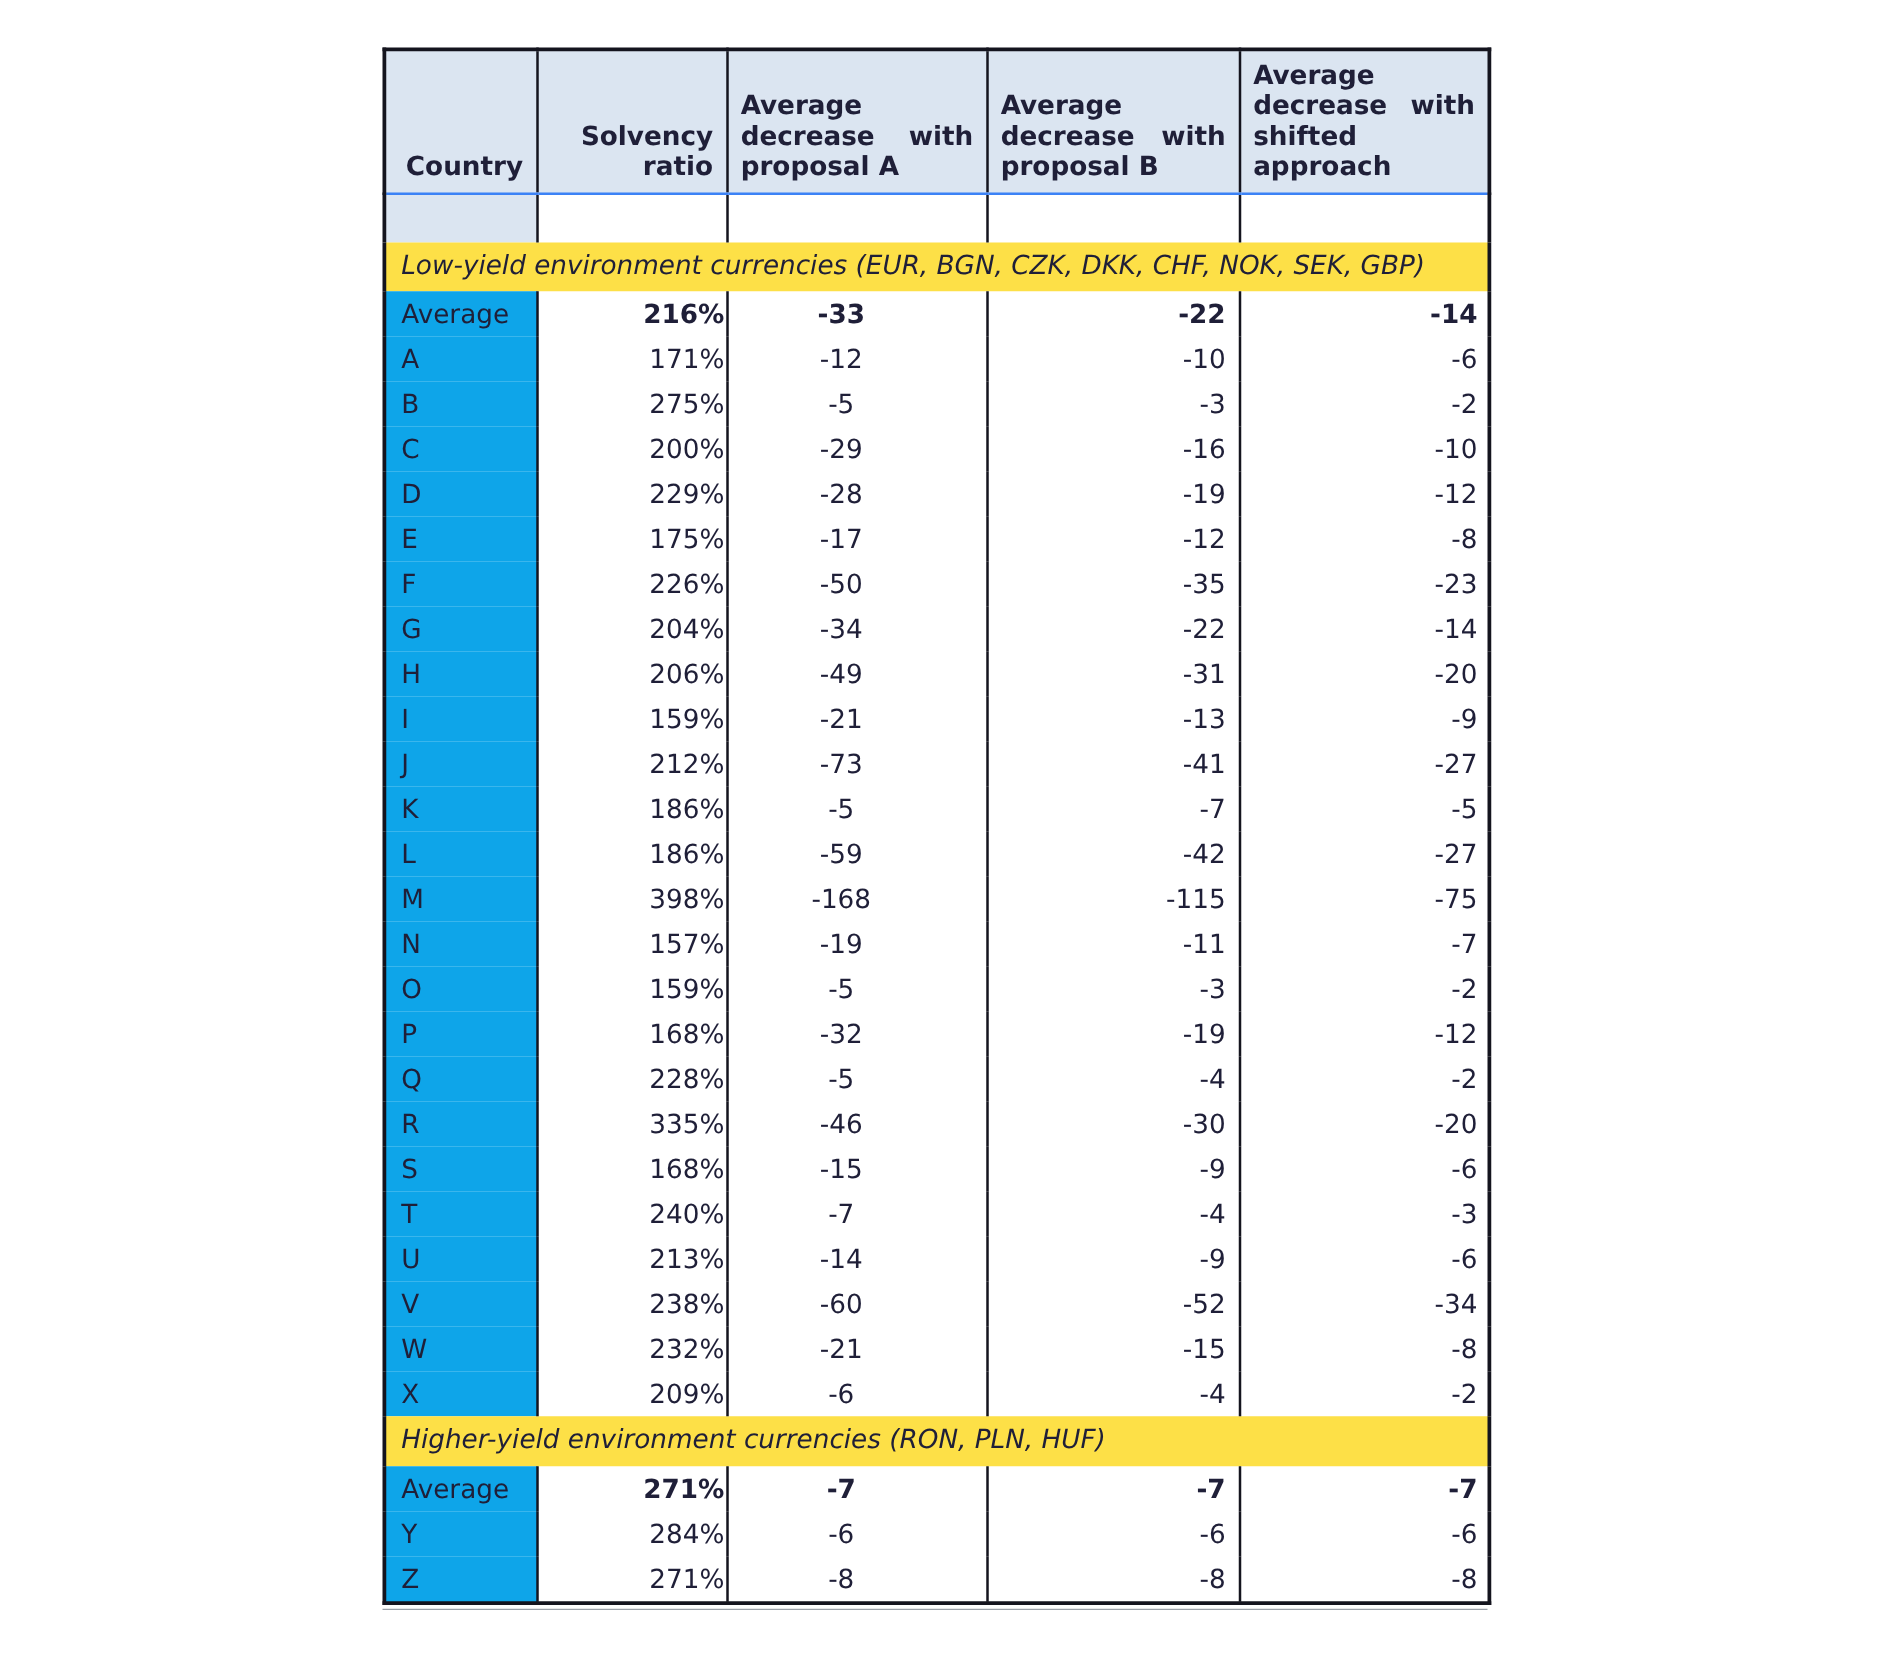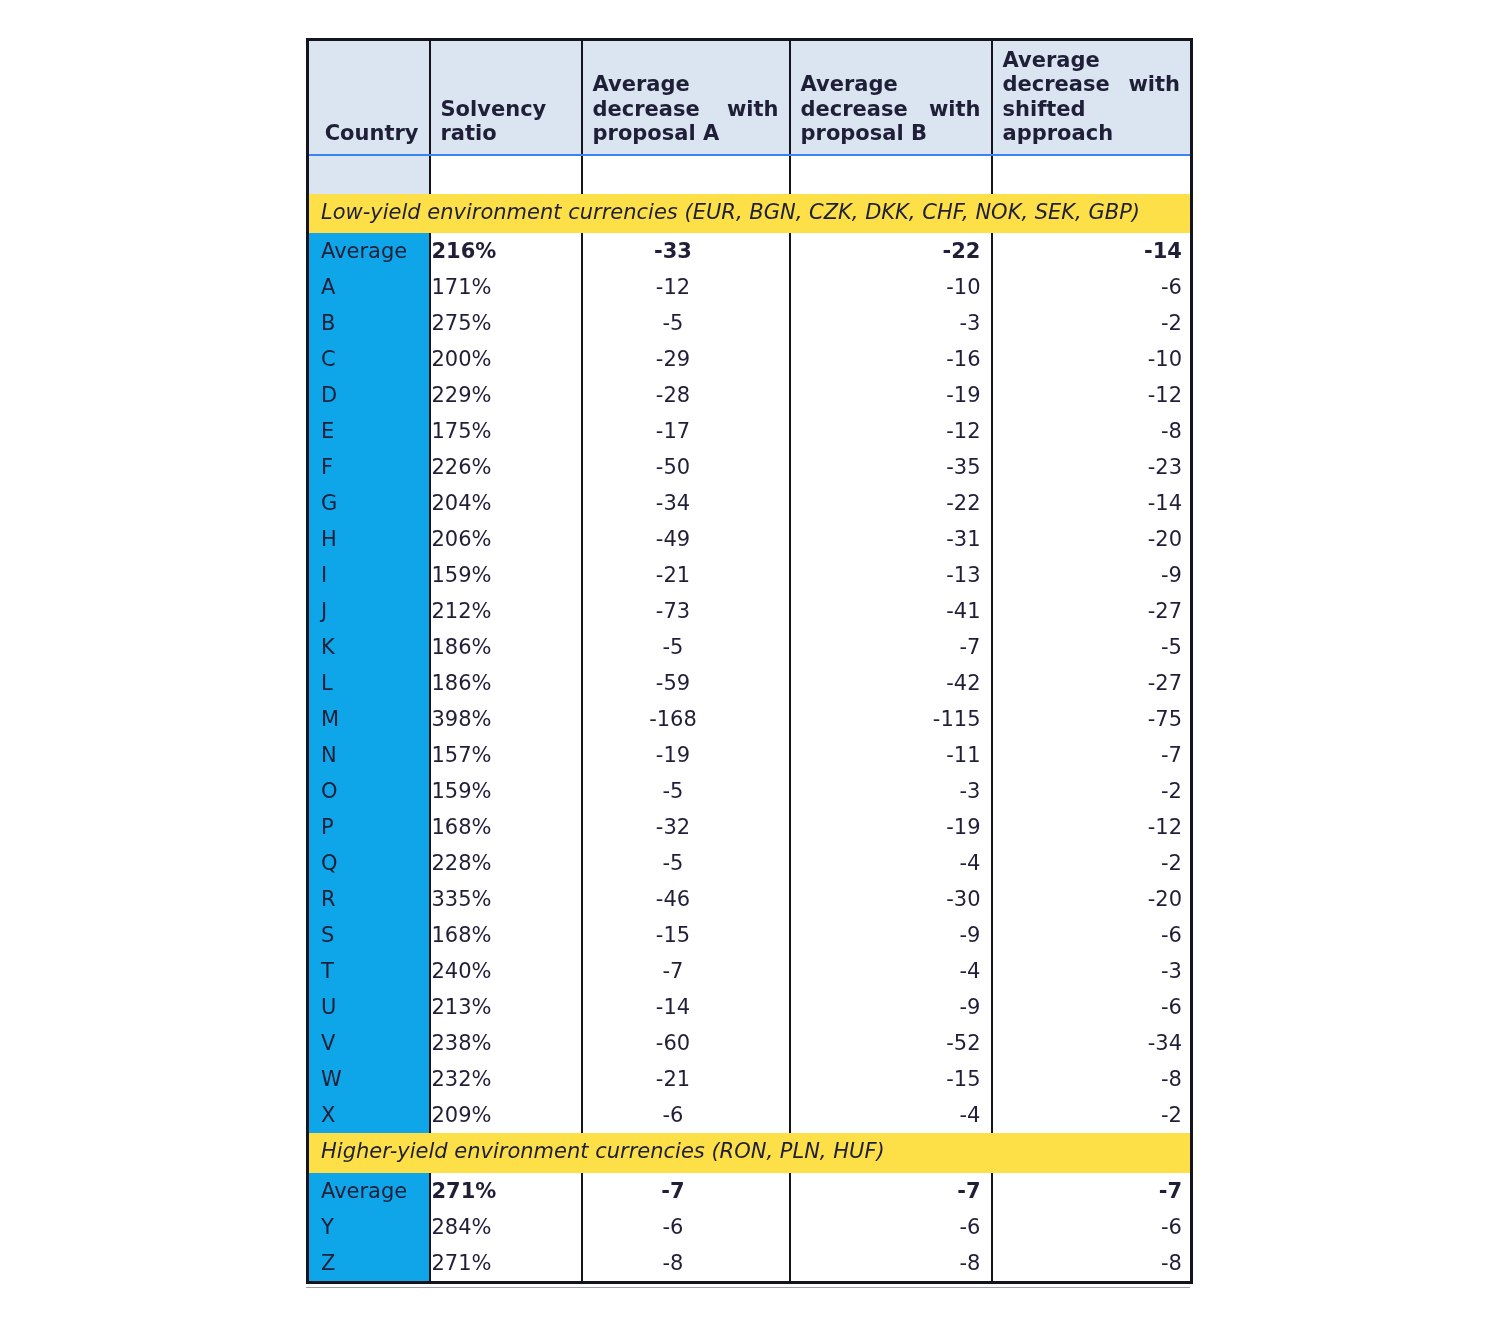--- a/index.html
+++ b/index.html
@@ -37,30 +37,30 @@
     background: #dbe5f1;
     font-weight: bold;
     vertical-align: bottom;
     text-align: justify;
     padding: 5px 10px 8px 10px;
     line-height: 1.17;
     border-bottom: 2px solid #3b82f6;
     height: 100px;
   }
   thead th.c0 { padding-left: 12px; text-align: right; }
-  thead th.c1 { text-align: left; }
+  thead th.c1 { text-align: right; }
 
   td { height: 34px; vertical-align: middle; }
 
   td.c0 {
     background: #0ea5e9;
     text-align: left;
     padding: 0 6px 0 12px;
   }
-  td.c1 { }
+  td.c1 { text-align: right; }
   td.c2 { text-align: center; padding-right: 26px; }
   td.c3 { text-align: right; padding-right: 10px; }
   td.c4 { text-align: right; padding-right: 8px; }
 
   tr.spacer td { height: 36px; background: #ffffff; }
   tr.spacer td.c0 { background: #dbe5f1; }
 
   tr.section td {
     background: #fde047;
     font-style: italic;

